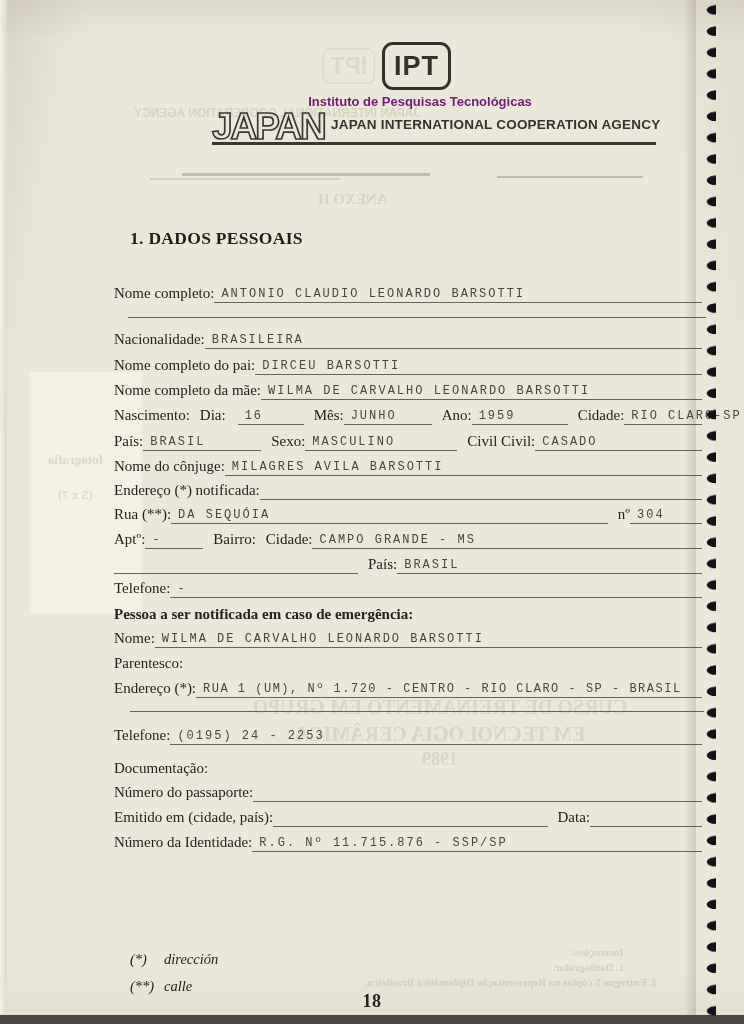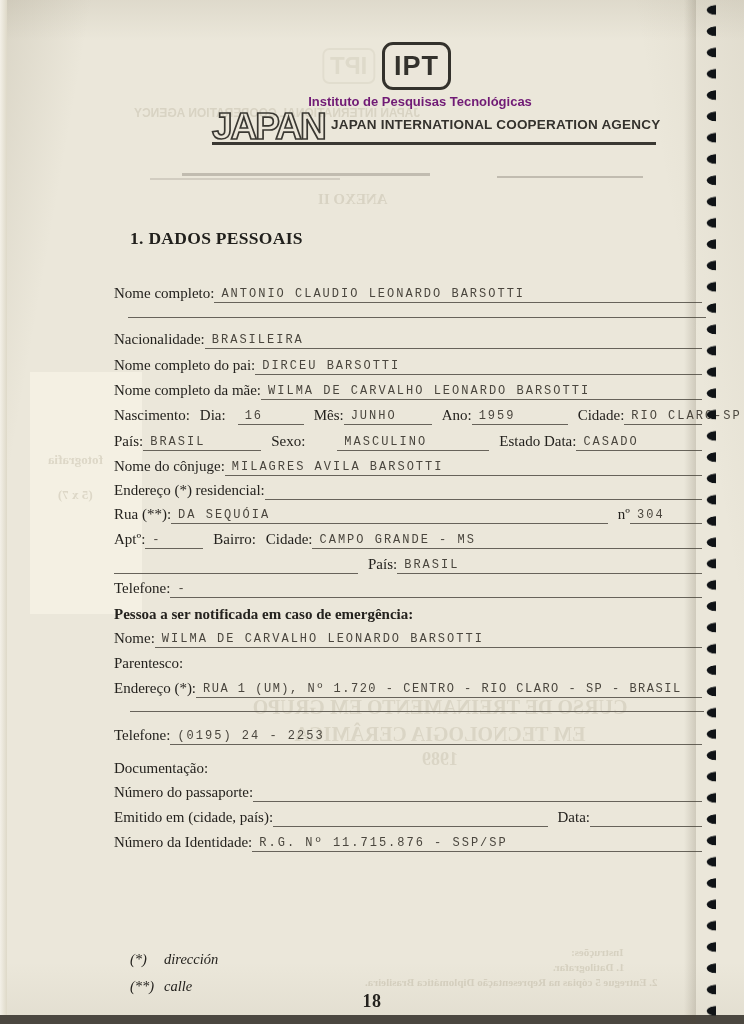--- a/index.html
+++ b/index.html
@@ -51,21 +51,21 @@
     align-items:flex-end; z-index:2; }
   .lbl { font-size:15px; color:#24221e; white-space:nowrap; padding-bottom:1px; }
   .seg { border-bottom:1.2px solid #67635a; padding:0 2px 1px 7px; height:21px;
     display:flex; align-items:flex-end; }
   .grow { flex:1; min-width:0; }
   .val { font-family:"Liberation Mono",monospace; font-size:12px; letter-spacing:2px;
     color:#4a463e; white-space:nowrap; }
   .gap { width:10px; }
   .hr { position:absolute; height:0; border-top:1.2px solid #67635a; z-index:2; }
   .w58 { width:58px; } .w66 { width:66px;margin-left:12px; } .w72 { width:72px; } .w88 { width:88px; }
-  .w96 { width:96px; } .w112 { width:112px; } .w118 { width:118px; } .w152 { width:152px;margin-left:32px; }
+  .w96 { width:96px; } .w112 { width:112px; } .w118 { width:118px; } .w152 { width:152px; }
   .w196 { width:196px; } .w244 { width:244px; }
 
   
   .footnote { position:absolute; left:130px; z-index:2; font-style:italic; font-size:14.5px;
     color:#24221e; display:flex; }
   .footnote .marker { width:34px; }
   .page-num { position:absolute; left:0; width:744px; top:991px; text-align:center;
     font-weight:bold; font-size:18px; color:#24221e; z-index:2; letter-spacing:.5px; }
 
   
@@ -173,35 +173,35 @@
   <span class="lbl">País:</span>
   <span class="seg w118">
       <span class="val">BRASIL</span>
     </span>
   <span class="gap"></span>
   <span class="lbl">Sexo:</span>
   <span class="seg w152">
       <span class="val">MASCULINO</span>
     </span>
   <span class="gap"></span>
-  <span class="lbl">Estado Data:</span>
+  <span class="lbl">Civil Civil:</span>
   <span class="seg grow">
       <span class="val">CASADO</span>
     </span>
 </div>
 
 <div class="row" style="top:453px">
   <span class="lbl">Nome do cônjuge:</span>
   <span class="seg grow">
       <span class="val">MILAGRES AVILA BARSOTTI</span>
     </span>
 </div>
 
 <div class="row" style="top:477px">
-  <span class="lbl">Endereço (*) residencial:</span>
+  <span class="lbl">Endereço (*) notificada:</span>
   <span class="seg grow">
       <span class="val"></span>
     </span>
 </div>
 
 <div class="row" style="top:501px">
   <span class="lbl">Rua (**):</span>
   <span class="seg grow">
       <span class="val">DA SEQUÓIA</span>
     </span>

